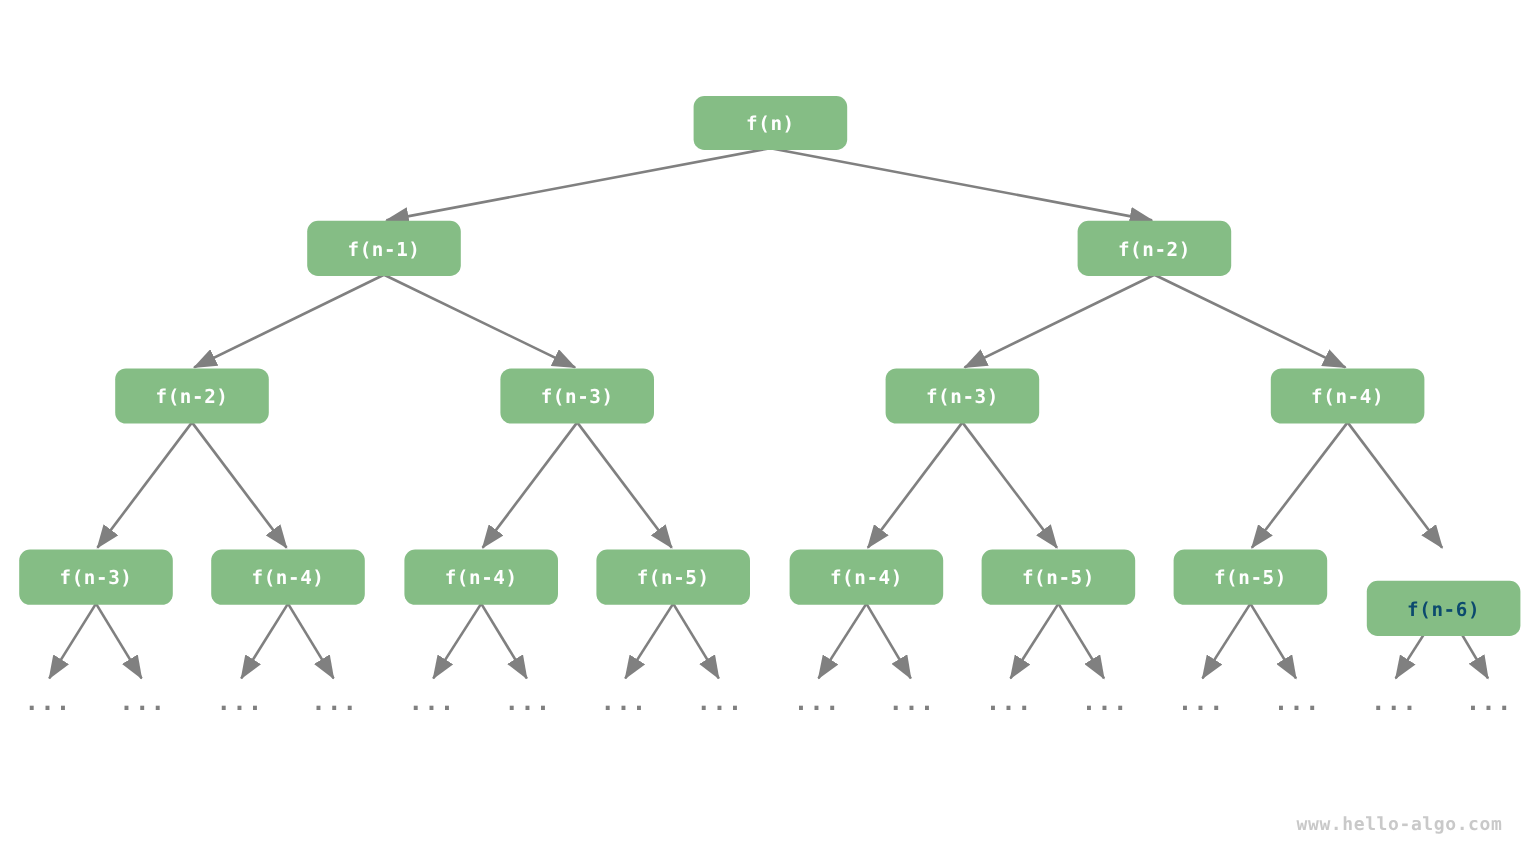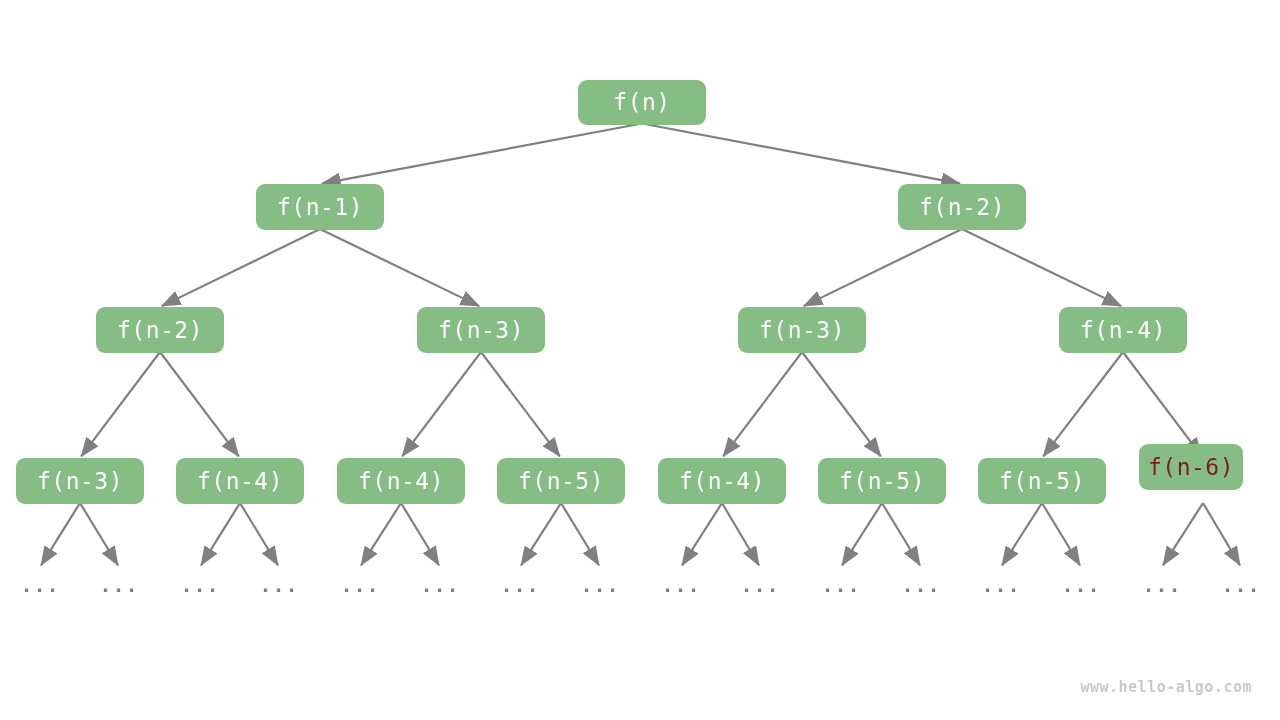--- a/index.html
+++ b/index.html
@@ -26,22 +26,22 @@
   .node {
     position: absolute;
     box-sizing: border-box;
     background: #85bd85;
     border-radius: 9px;
     color: #ffffff;
     display: flex;
     align-items: center;
     justify-content: center;
     font-family: "DejaVu Sans Mono", "Liberation Mono", monospace;
-    font-size: 23px;
-    font-weight: 400;
+    font-size: 16px;
+    font-weight: 700;
     letter-spacing: 0.5px;
     white-space: nowrap;
     z-index: 2;
   }
   .ellipsis {
     position: absolute;
     color: #808080;
     font-family: "DejaVu Sans Mono", "Liberation Mono", monospace;
     font-size: 20px;
     font-weight: 700;
@@ -116,21 +116,21 @@
       <div class="node" style="left: 417px; top: 307px; width: 128px; height: 46px; background: rgb(133, 189, 133); color: rgb(255, 255, 255);">f(n-3)</div>
       <div class="node" style="left: 738px; top: 307px; width: 128px; height: 46px; background: rgb(133, 189, 133); color: rgb(255, 255, 255);">f(n-3)</div>
       <div class="node" style="left: 1059px; top: 307px; width: 128px; height: 46px; background: rgb(133, 189, 133); color: rgb(255, 255, 255);">f(n-4)</div>
       <div class="node" style="left: 16px; top: 458px; width: 128px; height: 46px; background: rgb(133, 189, 133); color: rgb(255, 255, 255);">f(n-3)</div>
       <div class="node" style="left: 176px; top: 458px; width: 128px; height: 46px; background: rgb(133, 189, 133); color: rgb(255, 255, 255);">f(n-4)</div>
       <div class="node" style="left: 337px; top: 458px; width: 128px; height: 46px; background: rgb(133, 189, 133); color: rgb(255, 255, 255);">f(n-4)</div>
       <div class="node" style="left: 497px; top: 458px; width: 128px; height: 46px; background: rgb(133, 189, 133); color: rgb(255, 255, 255);">f(n-5)</div>
       <div class="node" style="left: 658px; top: 458px; width: 128px; height: 46px; background: rgb(133, 189, 133); color: rgb(255, 255, 255);">f(n-4)</div>
       <div class="node" style="left: 818px; top: 458px; width: 128px; height: 46px; background: rgb(133, 189, 133); color: rgb(255, 255, 255);">f(n-5)</div>
       <div class="node" style="left: 978px; top: 458px; width: 128px; height: 46px; background: rgb(133, 189, 133); color: rgb(255, 255, 255);">f(n-5)</div>
-      <div class="node" style="left: 1139px; top: 444px; width: 104px; height: 46px; background: rgb(133, 189, 133); color: #7f1d1d;">f(n-6)</div>
+      <div class="node" style="left: 1139px; top: 484px; width: 128px; height: 46px; background: rgb(133, 189, 133); color: #0c4a6e;">f(n-6)</div>
     </div>
   <div id="ellipsis-layer">
       <div class="ellipsis" style="left: 40px; top: 585px; color: rgb(128, 128, 128);">...</div>
       <div class="ellipsis" style="left: 119px; top: 585px; color: rgb(128, 128, 128);">...</div>
       <div class="ellipsis" style="left: 200px; top: 585px; color: rgb(128, 128, 128);">...</div>
       <div class="ellipsis" style="left: 279px; top: 585px; color: rgb(128, 128, 128);">...</div>
       <div class="ellipsis" style="left: 360px; top: 585px; color: rgb(128, 128, 128);">...</div>
       <div class="ellipsis" style="left: 440px; top: 585px; color: rgb(128, 128, 128);">...</div>
       <div class="ellipsis" style="left: 520px; top: 585px; color: rgb(128, 128, 128);">...</div>
       <div class="ellipsis" style="left: 600px; top: 585px; color: rgb(128, 128, 128);">...</div>

